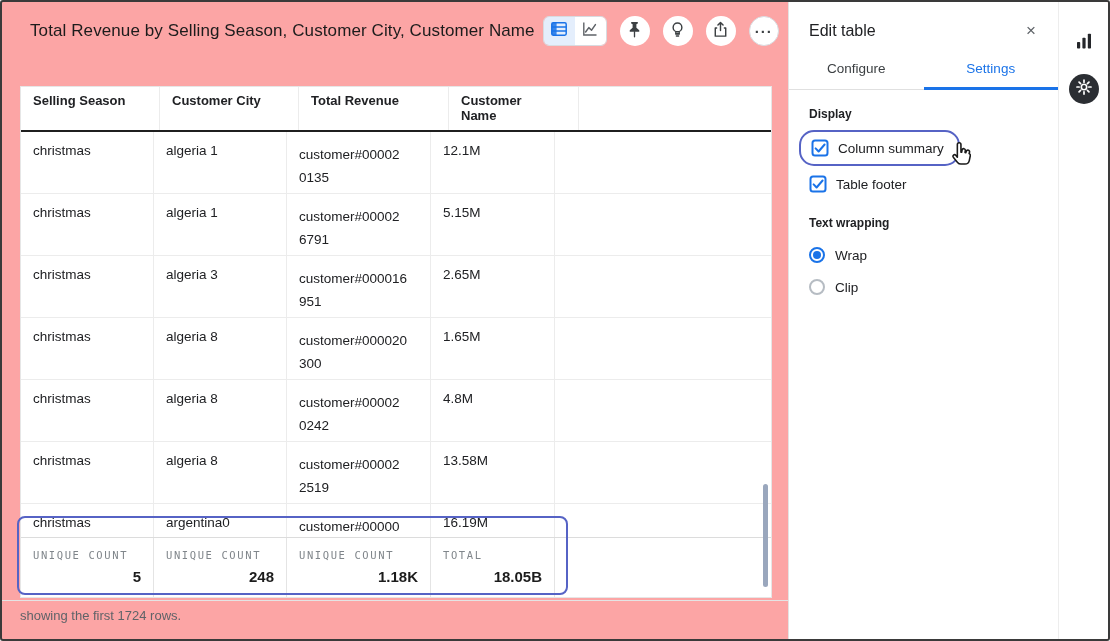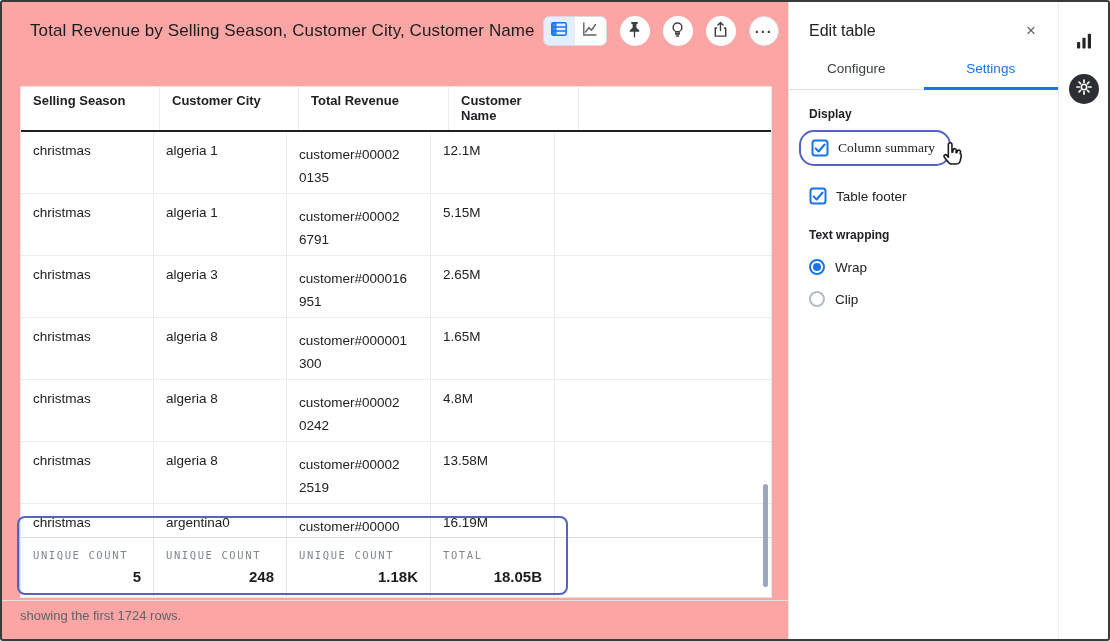--- a/index.html
+++ b/index.html
@@ -44,21 +44,21 @@
   .close-btn{font-size:17px;color:#5f6368;cursor:pointer;line-height:1;padding:2px 6px;}
   .tabs{display:flex;border-bottom:1px solid #e0e0e0;}
   .tab{flex:1;text-align:center;padding:10px 0 11px;font-size:13.5px;color:#3c4043;cursor:pointer;border-bottom:3px solid transparent;margin-bottom:-1px;}
   .tab.active{color:#1a73e8;border-bottom-color:#1a73e8;}
   .panel-body{padding:15px 20px;}
   .section-label{font-size:12px;font-weight:700;color:#202124;margin:2px 0 9px;}
   .section-label.tw{margin-top:18px;}
   .check-row{display:flex;align-items:center;gap:9px;padding:5px 0;font-size:13.5px;color:#202124;cursor:pointer;}
   .checkbox{width:18px;height:18px;display:inline-flex;}
   .checkbox:not(.checked) .tick{display:none;}
-  .annotated{position:relative;border:2.5px solid #5663c5;border-radius:15px;padding:2px 14px 2px 10px;margin:0 0 16px -10px;width:fit-content;font-family:Liberation Serif, serif;}
+  .annotated{position:relative;border:2.5px solid #5663c5;border-radius:15px;padding:2px 14px 2px 10px;margin:0 0 4px -10px;width:fit-content;}
   .cursor{position:absolute;right:-16px;top:9px;pointer-events:none;}
   .radio-row{display:flex;align-items:center;gap:10px;padding:8px 0;font-size:13.5px;color:#202124;cursor:pointer;}
   .radio{width:16px;height:16px;border-radius:50%;border:2px solid #b6bcc3;position:relative;display:inline-block;}
   .radio.selected{border-color:#1a73e8;}
   .radio.selected::after{content:"";position:absolute;inset:2px;border-radius:50%;background:#1a73e8;}
   
   .rail{width:50px;border-left:1px solid #ededed;display:flex;flex-direction:column;align-items:center;padding-top:26px;gap:16px;background:#fff;}
   .gear-btn{width:30px;height:30px;border-radius:50%;background:#2b2e33;display:flex;align-items:center;justify-content:center;cursor:pointer;}
 </style>
 </head>
@@ -159,21 +159,21 @@
                 <div class="cell-line">customer#000016</div>
                 <div class="cell-line">951</div>
               </div>
               <div class="td">2.65M</div>
               <div class="td td-empty"></div>
             </div>
             <div class="trow">
               <div class="td">christmas</div>
               <div class="td">algeria 8</div>
               <div class="td">
-                <div class="cell-line">customer#000001</div>
+                <div class="cell-line">customer#000020</div>
                 <div class="cell-line">300</div>
               </div>
               <div class="td">1.65M</div>
               <div class="td td-empty"></div>
             </div>
             <div class="trow">
               <div class="td">christmas</div>
               <div class="td">algeria 8</div>
               <div class="td">
                 <div class="cell-line">customer#00002</div>

